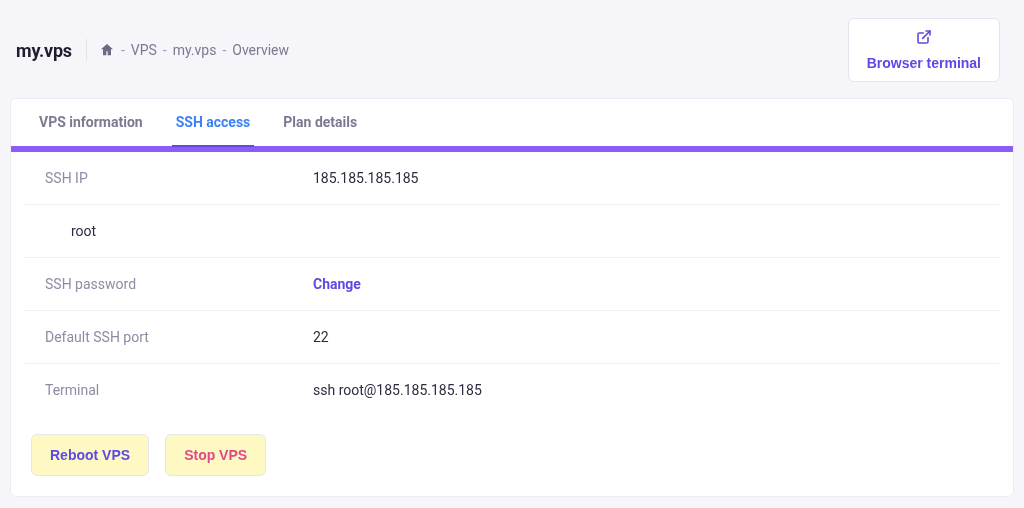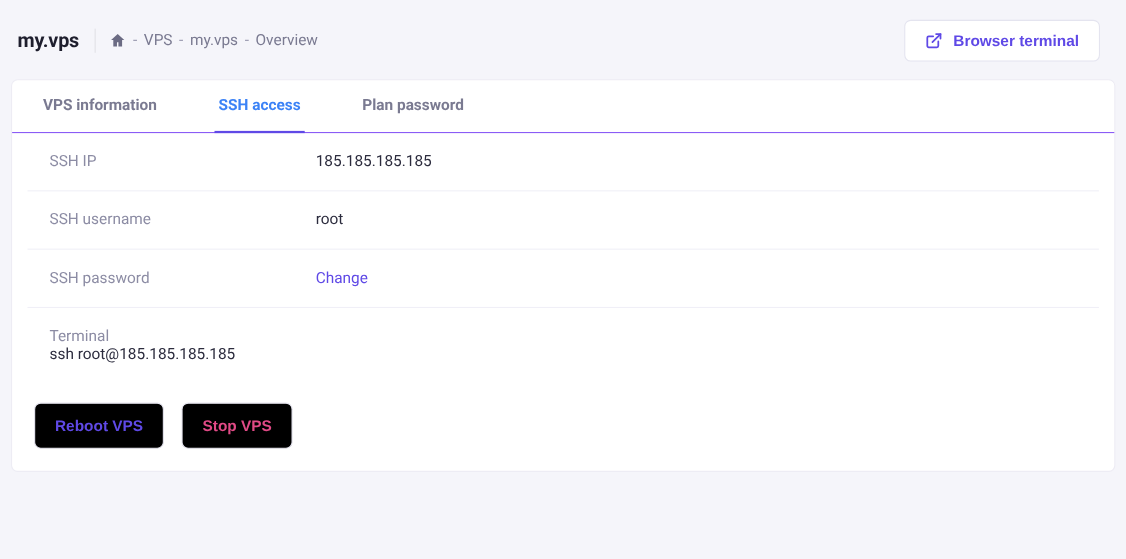--- a/index.html
+++ b/index.html
@@ -47,33 +47,34 @@
       align-items: center;
       gap: 10px;
       border: 1px solid #e4e4ef;
       background: #ffffff;
       border-radius: 6px;
       color: #5f49e6;
       font-weight: 700;
       font-size: 14px;
       padding: 10px 18px;
       cursor: pointer;
+      flex-direction: column;
     }
     .terminal-btn svg { display: block; }
     .panel {
       background: #ffffff;
       margin: 0 10px 10px 10px;
       border: 1px solid #edecf4;
       border-radius: 6px;
     }
     .tabs {
       display: flex;
-      gap: 48px;
+      gap: 25px;
       padding: 0 24px;
-      border-bottom: 1px solid #8b5cf6;
+      border-bottom: 6px solid #8b5cf6;
     }
     .tab {
       padding: 15px 4px;
       font-size: 14px;
       font-weight: 700;
       color: #7a7a91;
       cursor: pointer;
       border-bottom: 2px solid transparent;
       margin-bottom: -1px;
     }
@@ -81,42 +82,43 @@
       color: #3b82f6;
       border-bottom-color: #5f49e6;
     }
     .rows { padding: 0 14px; }
     .row {
       display: flex;
       padding: 18px 20px;
       border-bottom: 1px solid #f0eff7;
       font-size: 14px;
     }
-    .row:last-child { border-bottom: none; flex-direction: column; }
+    .row:last-child { border-bottom: none; }
     .row-label {
       color: #8c8ca4;
       width: 242px;
       flex-shrink: 0;
     }
     .row-value {
       color: #2c2c3e;
+      margin-left: 26px;
     }
     .row-value.link {
       color: #5f49e6;
-      font-weight: 400;
+      font-weight: 700;
       cursor: pointer;
     }
     .actions {
       display: flex;
       gap: 16px;
       padding: 18px 20px 20px 20px;
     }
     .btn {
       border: 1px solid #e7e6f0;
-      background: #000000;
+      background: #fef9c3;
       border-radius: 6px;
       font-weight: 700;
       font-size: 14px;
       padding: 12px 18px;
       cursor: pointer;
     }
     .btn-reboot { color: #5f49e6; }
     .btn-stop { color: #e14a86; text-align: center; }
   </style>
 </head>
@@ -149,35 +151,38 @@
         </svg>
     </span>
     <span>Browser terminal</span>
   </button>
 </div>
 
 <div class="panel">
   <div class="tabs">
     <div class="tab">VPS information</div>
     <div class="tab active">SSH access</div>
-    <div class="tab">Plan password</div>
+    <div class="tab">Plan details</div>
   </div>
 
   <div class="rows">
     <div class="row">
       <div class="row-label">SSH IP</div>
       <div class="row-value">185.185.185.185</div>
     </div>
     <div class="row">
-      <div class="row-label">SSH username</div>
       <div class="row-value">root</div>
     </div>
     <div class="row">
       <div class="row-label">SSH password</div>
       <div class="row-value link">Change</div>
+    </div>
+    <div class="row">
+      <div class="row-label">Default SSH port</div>
+      <div class="row-value">22</div>
     </div>
     <div class="row">
       <div class="row-label">Terminal</div>
       <div class="row-value">ssh root@185.185.185.185</div>
     </div>
   </div>
 
   <div class="actions">
     <button class="btn btn-reboot">Reboot VPS</button>
     <button class="btn btn-stop">Stop VPS</button>

